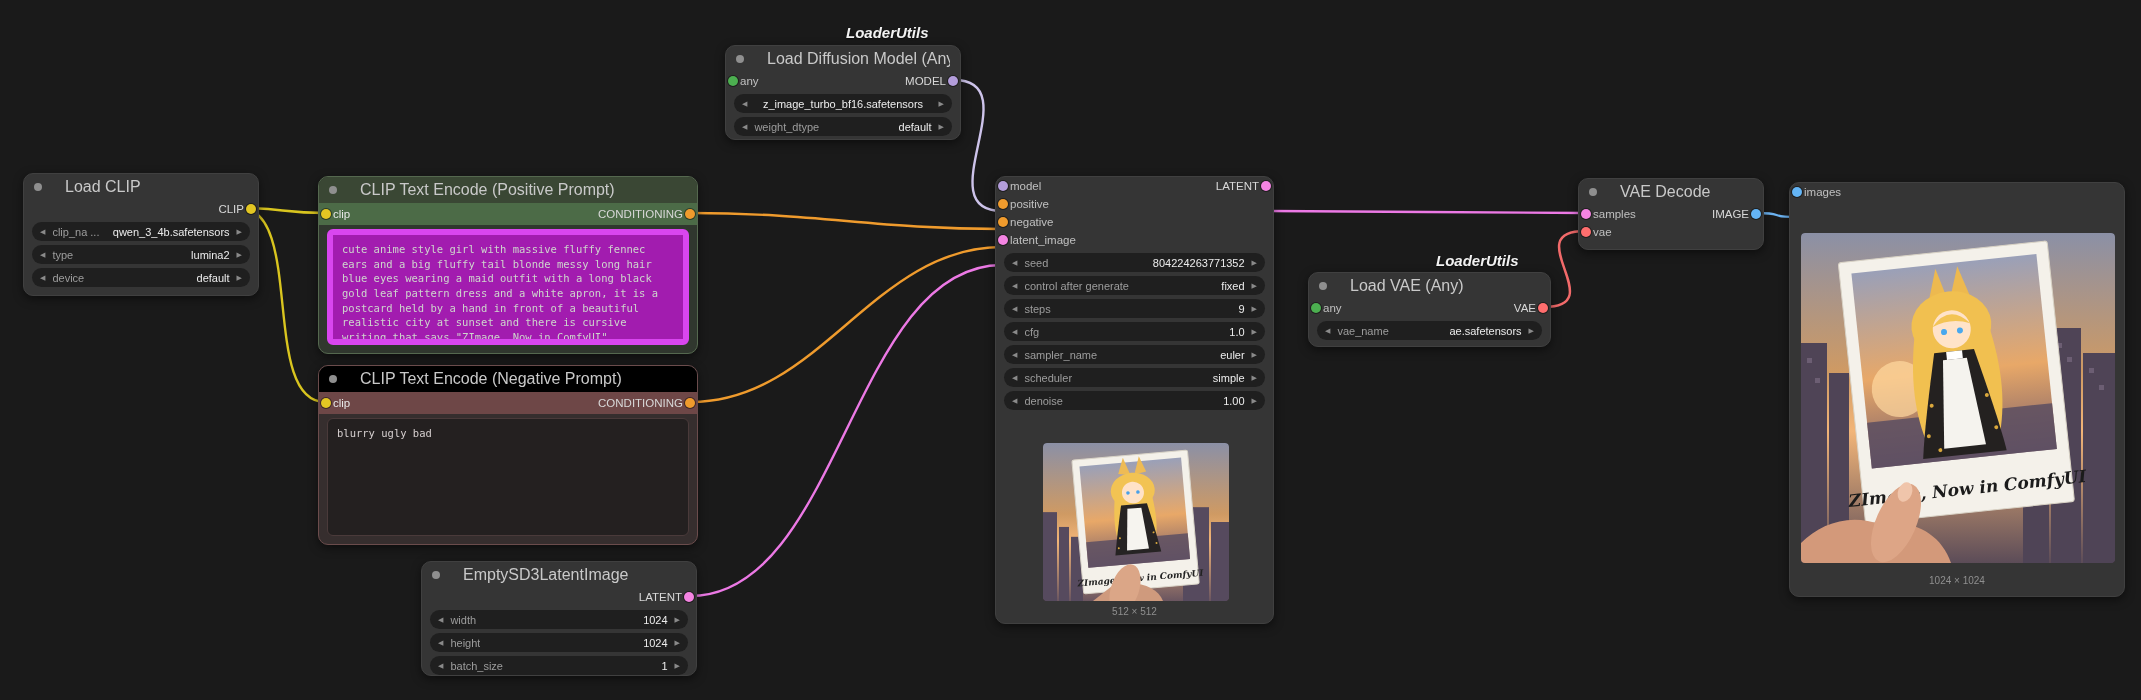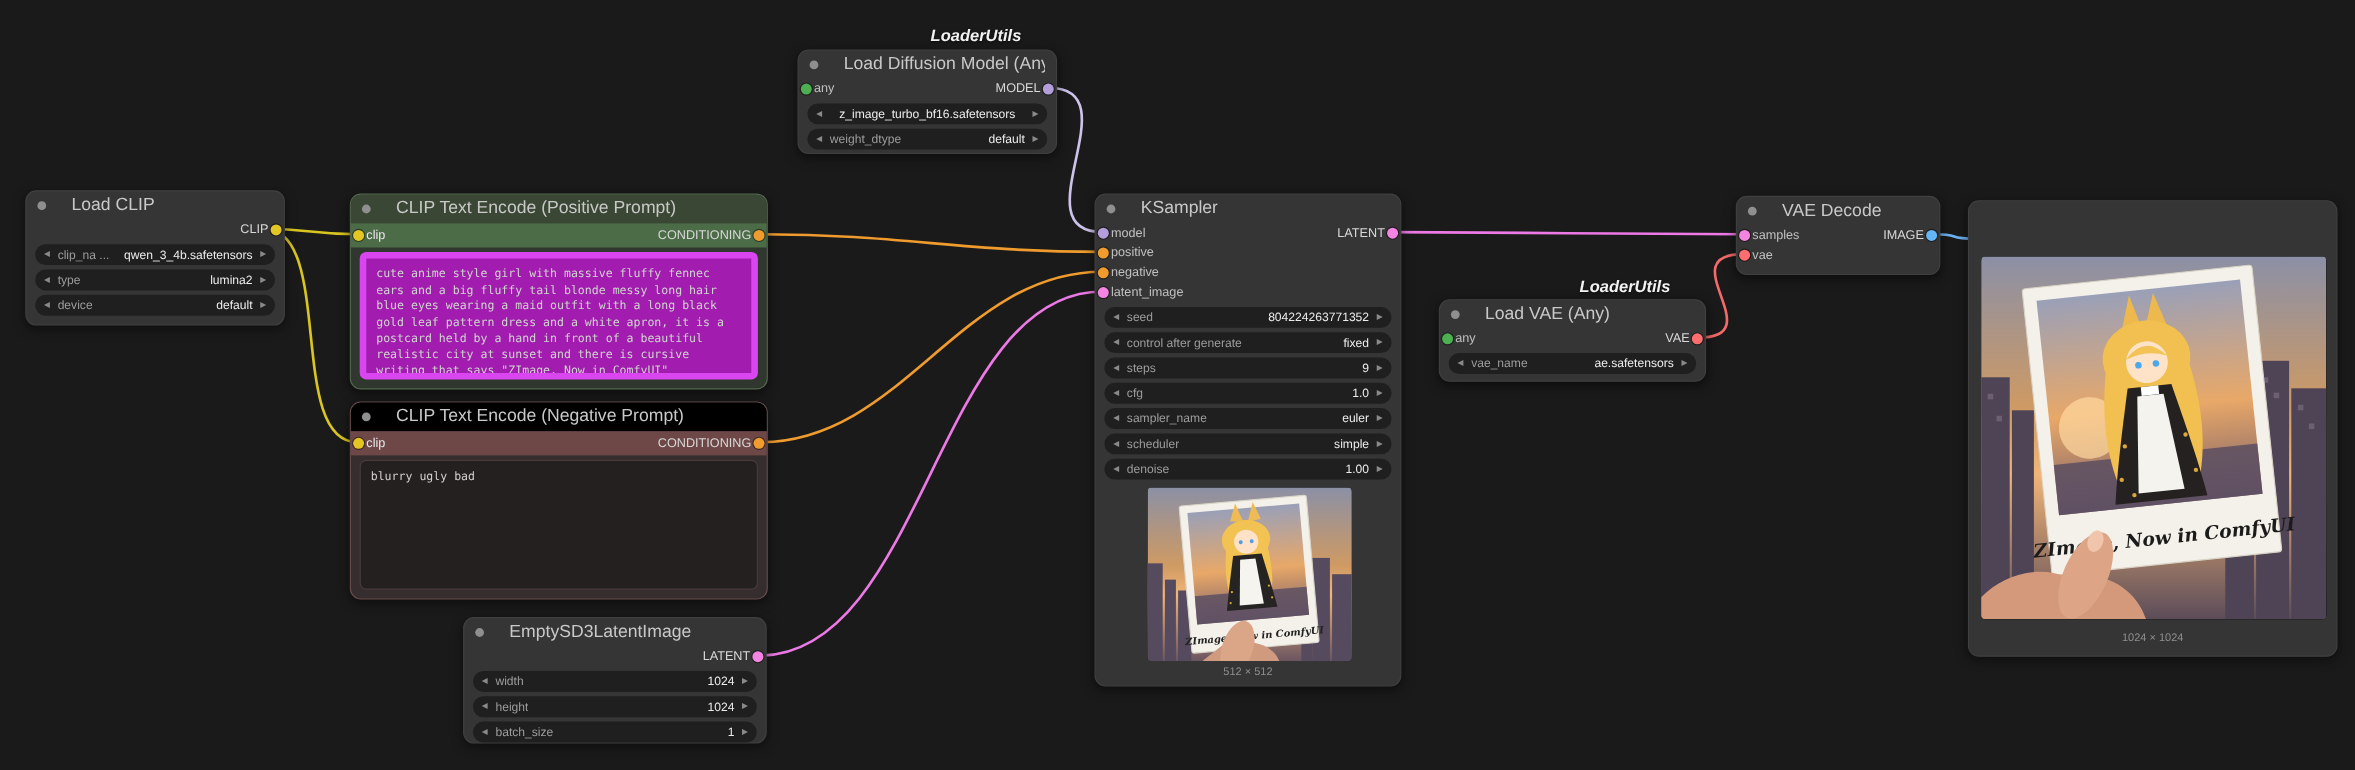--- a/index.html
+++ b/index.html
@@ -207,24 +207,20 @@
     <div class="widget">
       <span class="warr">◀</span>
       <span class="wlabel">batch_size</span>
       <span class="wvalue">1</span>
       <span class="warr">▶</span>
     </div>
   </div>
 </div>
 
 <div class="node" id="node-ksampler">
-  <div class="node-header">
-    <span class="tdot"></span>
-    <span class="ntitle">KSampler</span>
-  </div>
   <div class="io-row">
     <span class="port in p-model"></span>
     <span>model</span>
     <span class="io-right">LATENT</span>
     <span class="port out p-latent"></span>
   </div>
   <div class="io-row">
     <span class="port in p-cond"></span>
     <span>positive</span>
   </div>
@@ -365,20 +361,24 @@
     <span class="io-right">IMAGE</span>
     <span class="port out p-image"></span>
   </div>
   <div class="io-row">
     <span class="port in p-vae"></span>
     <span>vae</span>
   </div>
 </div>
 
 <div class="node" id="node-preview">
+  <div class="io-row">
+    <span class="port in p-image"></span>
+    <span>images</span>
+  </div>
 
   <div class="thumb" id="preview-thumb">
     <svg viewBox="0 0 314 330" preserveAspectRatio="none">
       <defs>
         <linearGradient id="skyA" x1="0" y1="0" x2="0" y2="1">
           <stop offset="0" stop-color="#8b90a6"></stop>
             <stop offset="0.42" stop-color="#cf9a63"></stop>
           <stop offset="0.6" stop-color="#f2b578"></stop>
             <stop offset="1" stop-color="#5c4c58"></stop>
         </linearGradient>

